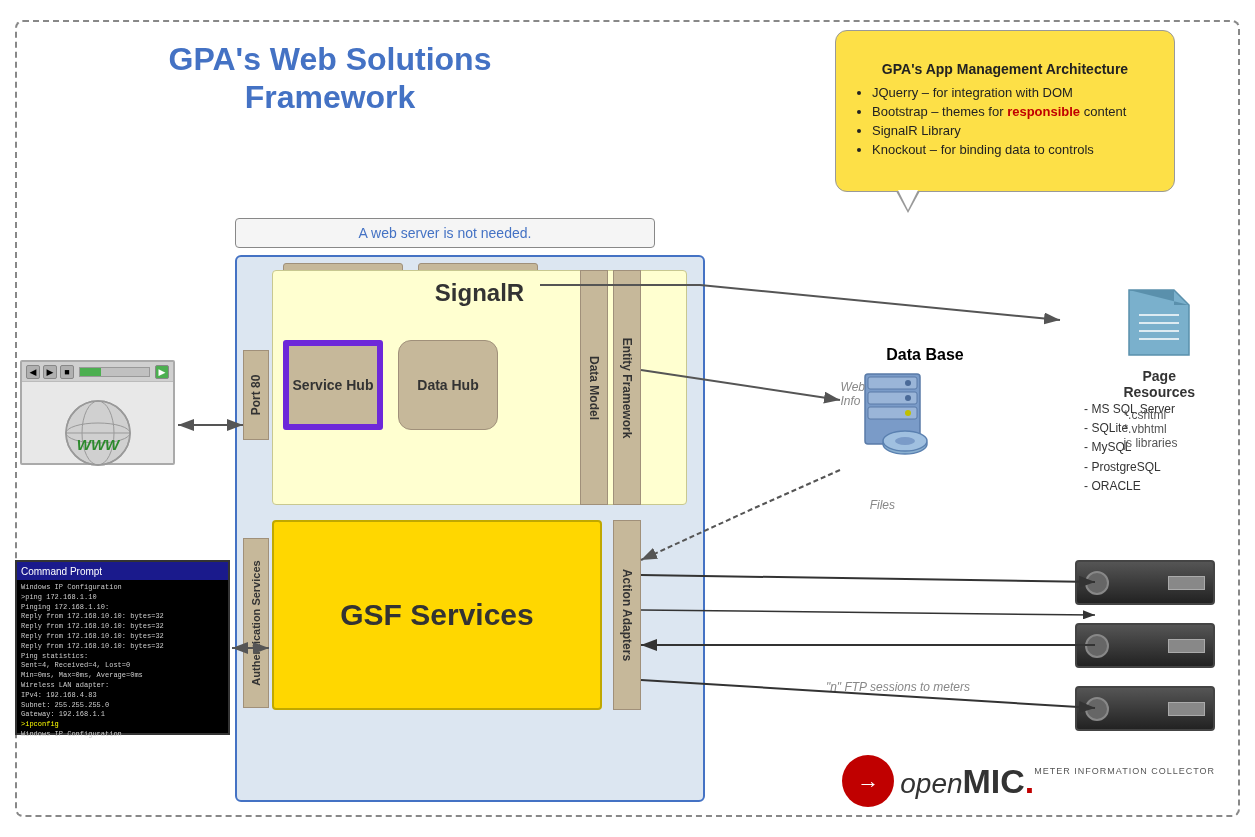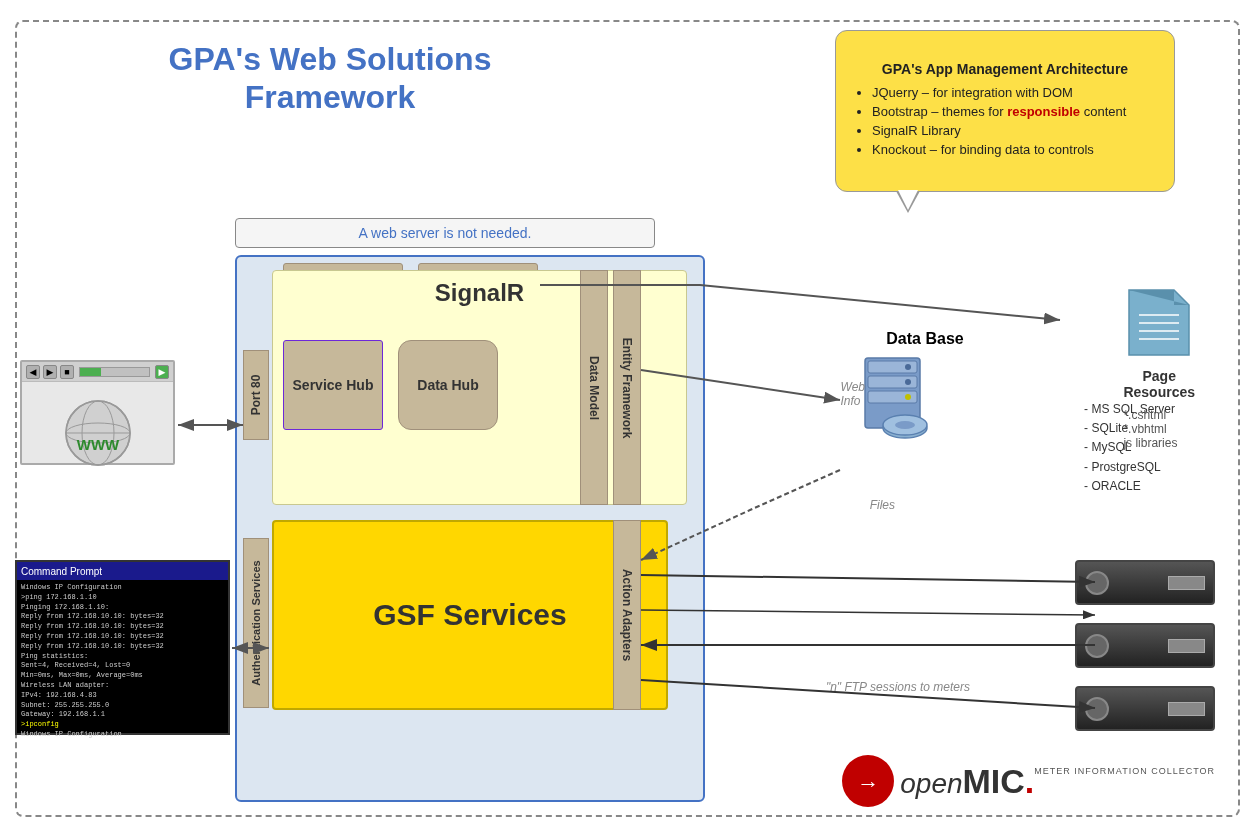--- a/index.html
+++ b/index.html
@@ -215,21 +215,21 @@
     }
 
     
     .service-hub-box {
       position: absolute;
       top: 340px;
       left: 283px;
       width: 100px;
       height: 90px;
       background: #c6b89a;
-      border: 1px solid #6d28d9;
+      border: 6px solid #6d28d9;
       border-radius: 3px;
       display: flex;
       align-items: center;
       justify-content: center;
       text-align: center;
       font-size: 14px;
       font-weight: bold;
       color: #333;
     }
 
@@ -313,21 +313,21 @@
       font-size: 12px;
       font-weight: bold;
       color: #333;
     }
 
     
     .gsf-box {
       position: absolute;
       top: 520px;
       left: 272px;
-      width: 396px;
+      width: 330px;
       height: 190px;
       background: #FFD700;
       border: 2px solid #c0a800;
       border-radius: 4px;
       display: flex;
       align-items: center;
       justify-content: center;
     }
     .gsf-title {
       font-size: 30px;
@@ -385,20 +385,21 @@
       width: 30%;
       height: 100%;
       background: #4caf50;
     }
     .browser-content {
       display: flex;
       align-items: center;
       justify-content: center;
       height: 102px;
       position: relative;
+      font-style: italic;
     }
     .globe-svg {
       width: 70px;
       height: 70px;
     }
 
     
     .cmd-box {
       position: absolute;
       top: 560px;
@@ -435,20 +436,21 @@
       top: 330px;
       right: 265px;
       width: 130px;
       height: 140px;
     }
     .db-title {
       text-align: center;
       font-weight: bold;
       font-size: 16px;
       margin-bottom: 5px;
+      margin-top: 16px;
     }
     .db-icon {
       width: 80px;
       height: 90px;
       margin: 0 auto;
     }
 
     
     .db-info {
       position: absolute;

